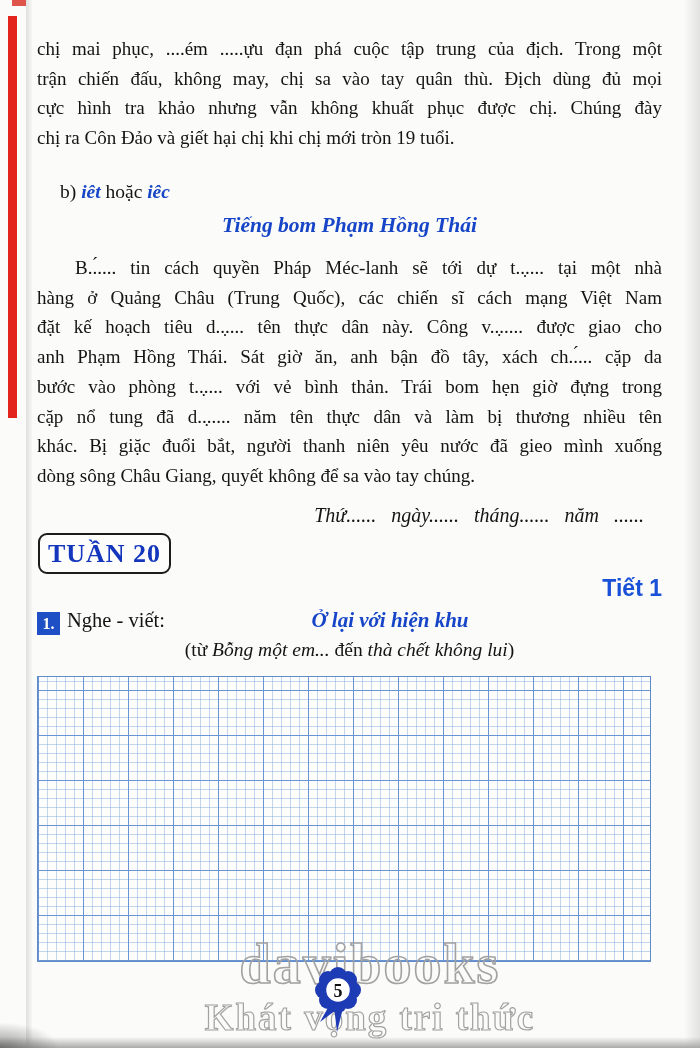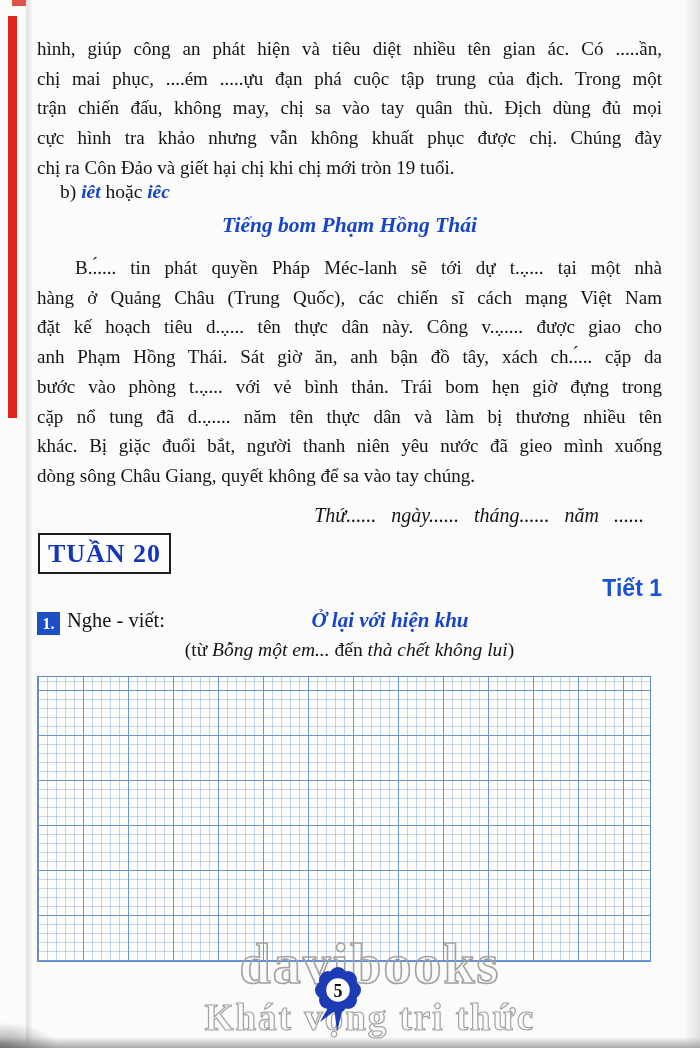--- a/index.html
+++ b/index.html
@@ -32,21 +32,21 @@
   #line-b{position:absolute;left:60px;top:181px;font-size:19.5px;}
   .blue-bi{color:#1745c8;font-weight:bold;font-style:italic;}
 
   #heading{position:absolute;left:37px;top:213px;width:625px;text-align:center;
     font-size:21.5px;font-weight:bold;font-style:italic;color:#1745c8;}
 
   #date-line{position:absolute;left:0;right:56px;top:504px;text-align:right;
     font-style:italic;font-size:20px;word-spacing:10px;padding-left:45px;}
 
   #week-badge{position:absolute;left:38px;top:533px;width:129px;height:37px;
-    border:2.5px solid #1c1c1c;border-radius:0;background:#fdfdfb;
+    border:2.5px solid #1c1c1c;border-radius:9px;background:#fdfdfb;
     display:flex;align-items:center;justify-content:center;
     box-shadow:0 0 0 1px #fdfdfb inset;}
   #week-badge span{font-size:26px;font-weight:bold;color:#1436bd;letter-spacing:1px;}
 
   #lesson-title{position:absolute;left:37px;top:575px;width:625px;text-align:right;
     font-family:"Liberation Sans","DejaVu Sans",sans-serif;
     font-size:23px;font-weight:bold;color:#1850d8;}
 
   #ex-badge{position:absolute;left:37px;top:612px;width:23px;height:23px;background:#1e4fc4;
     display:flex;align-items:center;justify-content:center;}
@@ -84,35 +84,34 @@
 </head>
 <body>
 
 <div class="page">
 
   <div class="red-dash"></div>
   <div class="red-strip"></div>
   <div class="page-edge"></div>
 
   <div class="para" id="p1">
-    <div class="jline">hình, giúp công an phát hiện và tiêu diệt nhiều tên gian ác. Có .....ần,</div>
     <div class="jline">chị mai phục, ....ém .....ựu đạn phá cuộc tập trung của địch. Trong một</div>
     <div class="jline">trận chiến đấu, không may, chị sa vào tay quân thù. Địch dùng đủ mọi</div>
     <div class="jline">cực hình tra khảo nhưng vẫn không khuất phục được chị. Chúng đày</div>
     <div class="jline last">chị ra Côn Đảo và giết hại chị khi chị mới tròn 19 tuổi.</div>
   </div>
 
   <div id="line-b">
     <span>b) </span><span class="blue-bi">iêt</span><span> hoặc </span><span class="blue-bi">iêc</span>
   </div>
 
   <div id="heading">Tiếng bom Phạm Hồng Thái</div>
 
   <div class="para" id="p2">
-    <div class="jline first-indent">B..́.... tin phát quyền Pháp Méc-lanh sẽ tới dự t..̣.... tại một nhà</div>
+    <div class="jline first-indent">B..́.... tin cách quyền Pháp Méc-lanh sẽ tới dự t..̣.... tại một nhà</div>
     <div class="jline">hàng ở Quảng Châu (Trung Quốc), các chiến sĩ cách mạng Việt Nam</div>
     <div class="jline">đặt kế hoạch tiêu d..̣.... tên thực dân này. Công v..̣..... được giao cho</div>
     <div class="jline">anh Phạm Hồng Thái. Sát giờ ăn, anh bận đồ tây, xách ch..́... cặp da</div>
     <div class="jline">bước vào phòng t..̣.... với vẻ bình thản. Trái bom hẹn giờ đựng trong</div>
     <div class="jline">cặp nổ tung đã d..̣..... năm tên thực dân và làm bị thương nhiều tên</div>
     <div class="jline">khác. Bị giặc đuổi bắt, người thanh niên yêu nước đã gieo mình xuống</div>
     <div class="jline last">dòng sông Châu Giang, quyết không để sa vào tay chúng.</div>
   </div>
 
   <div id="date-line">Thứ...... ngày...... tháng...... năm ......</div>

